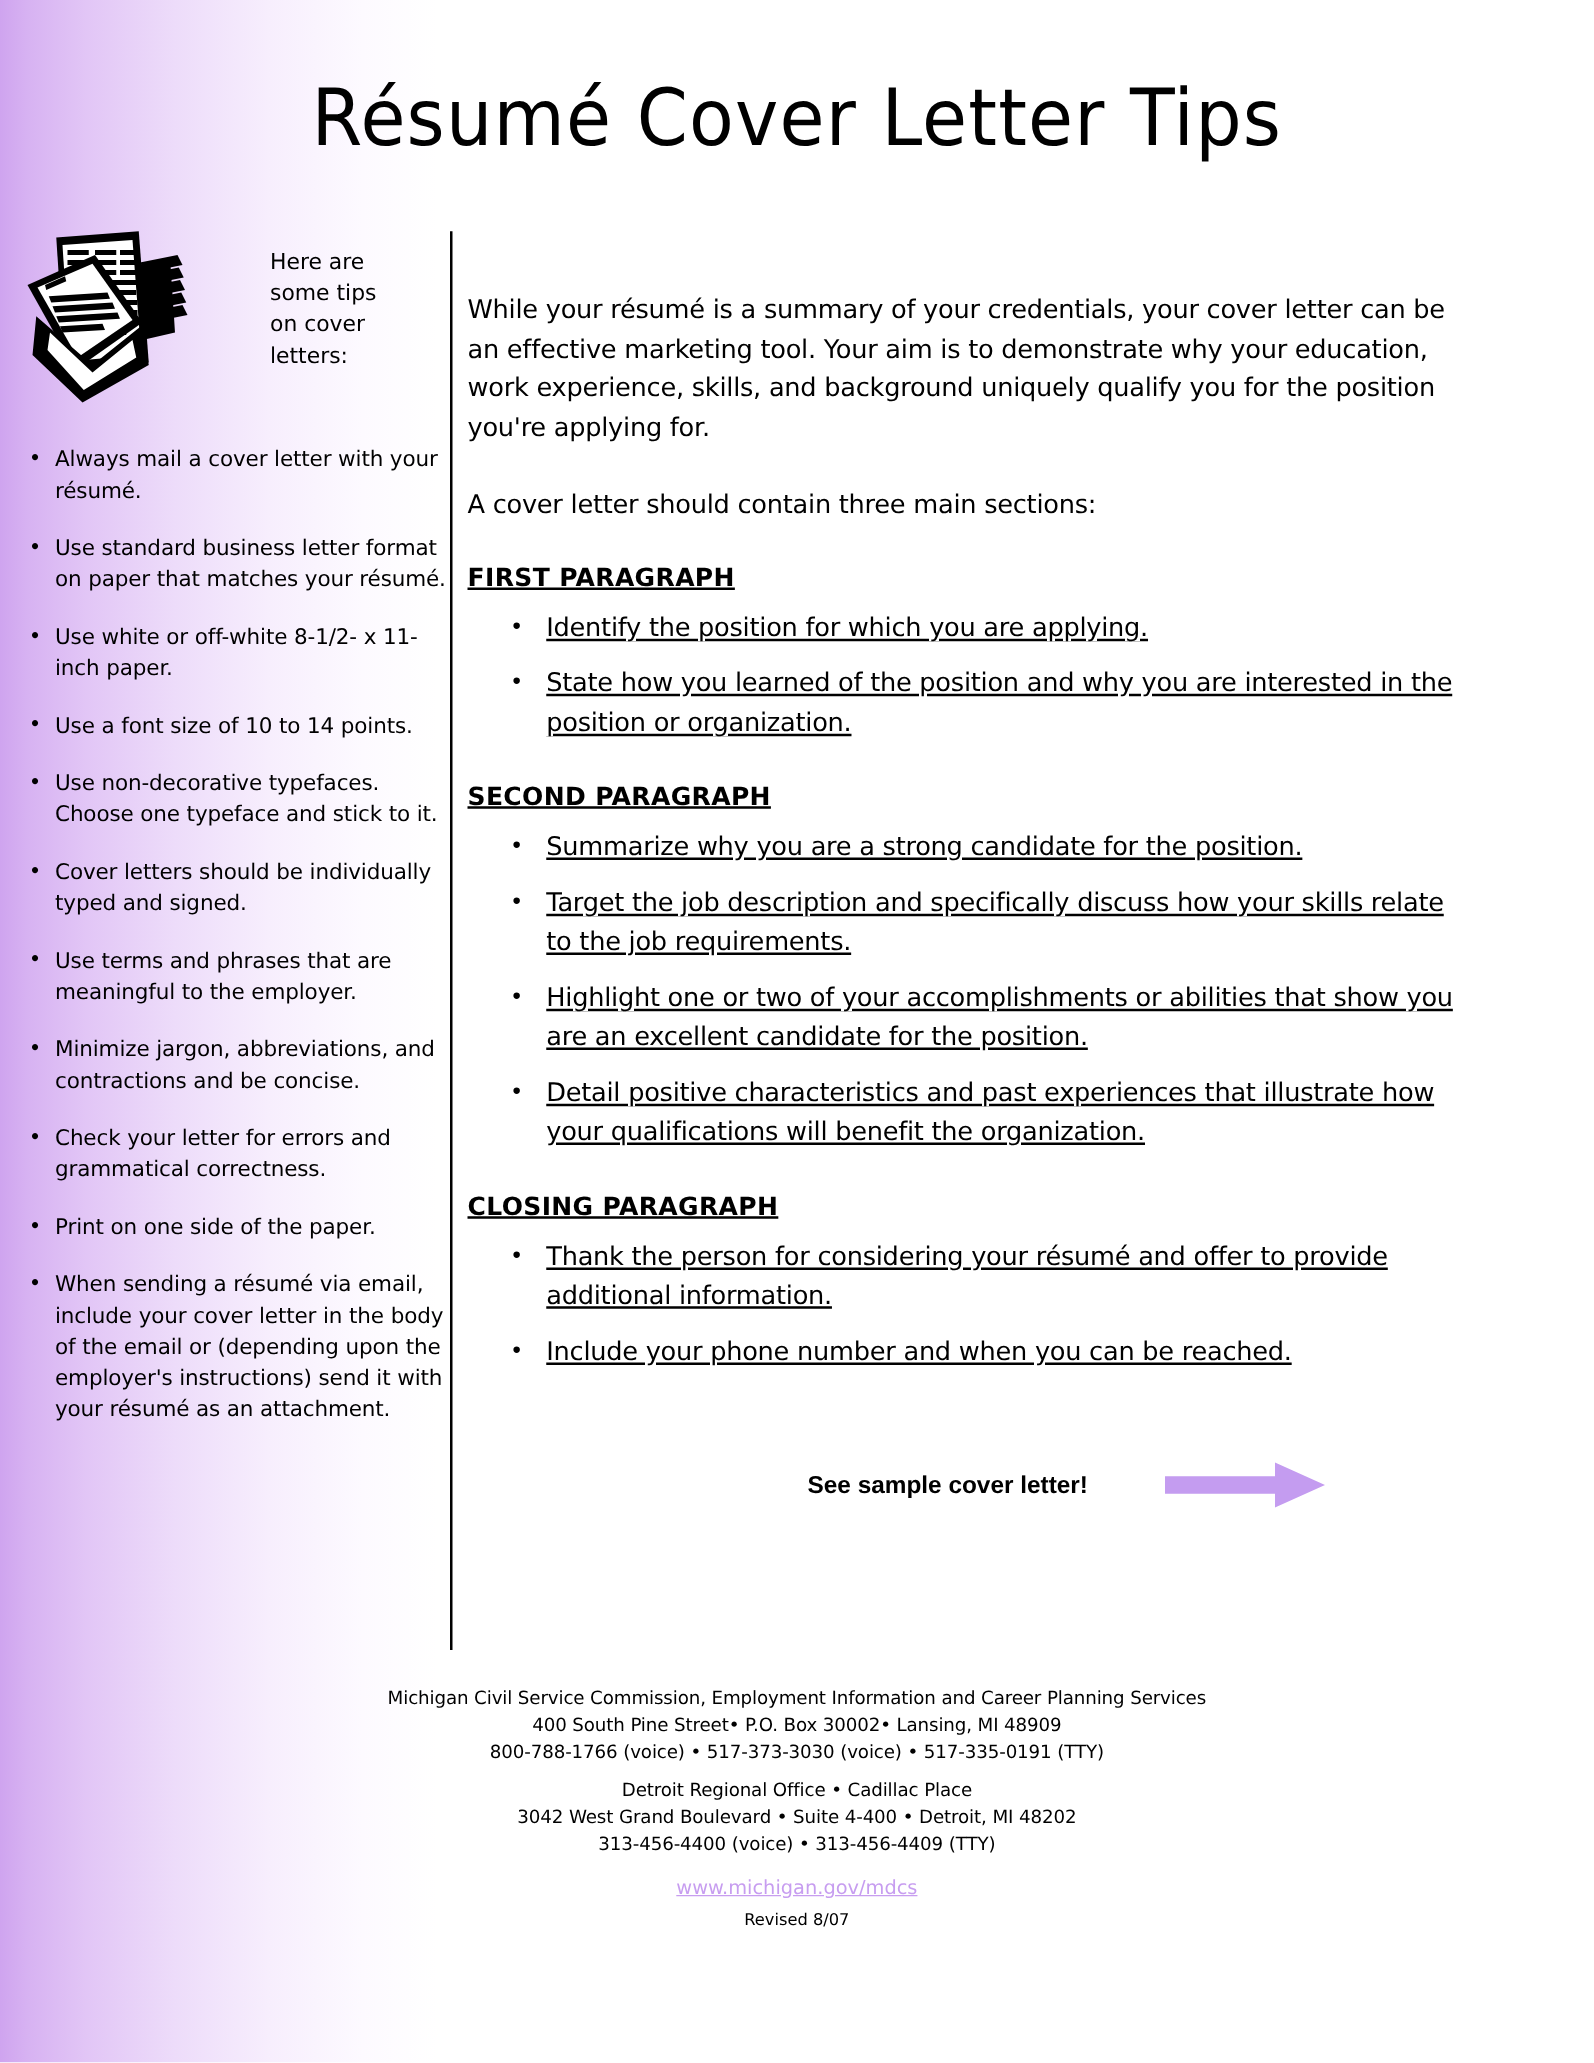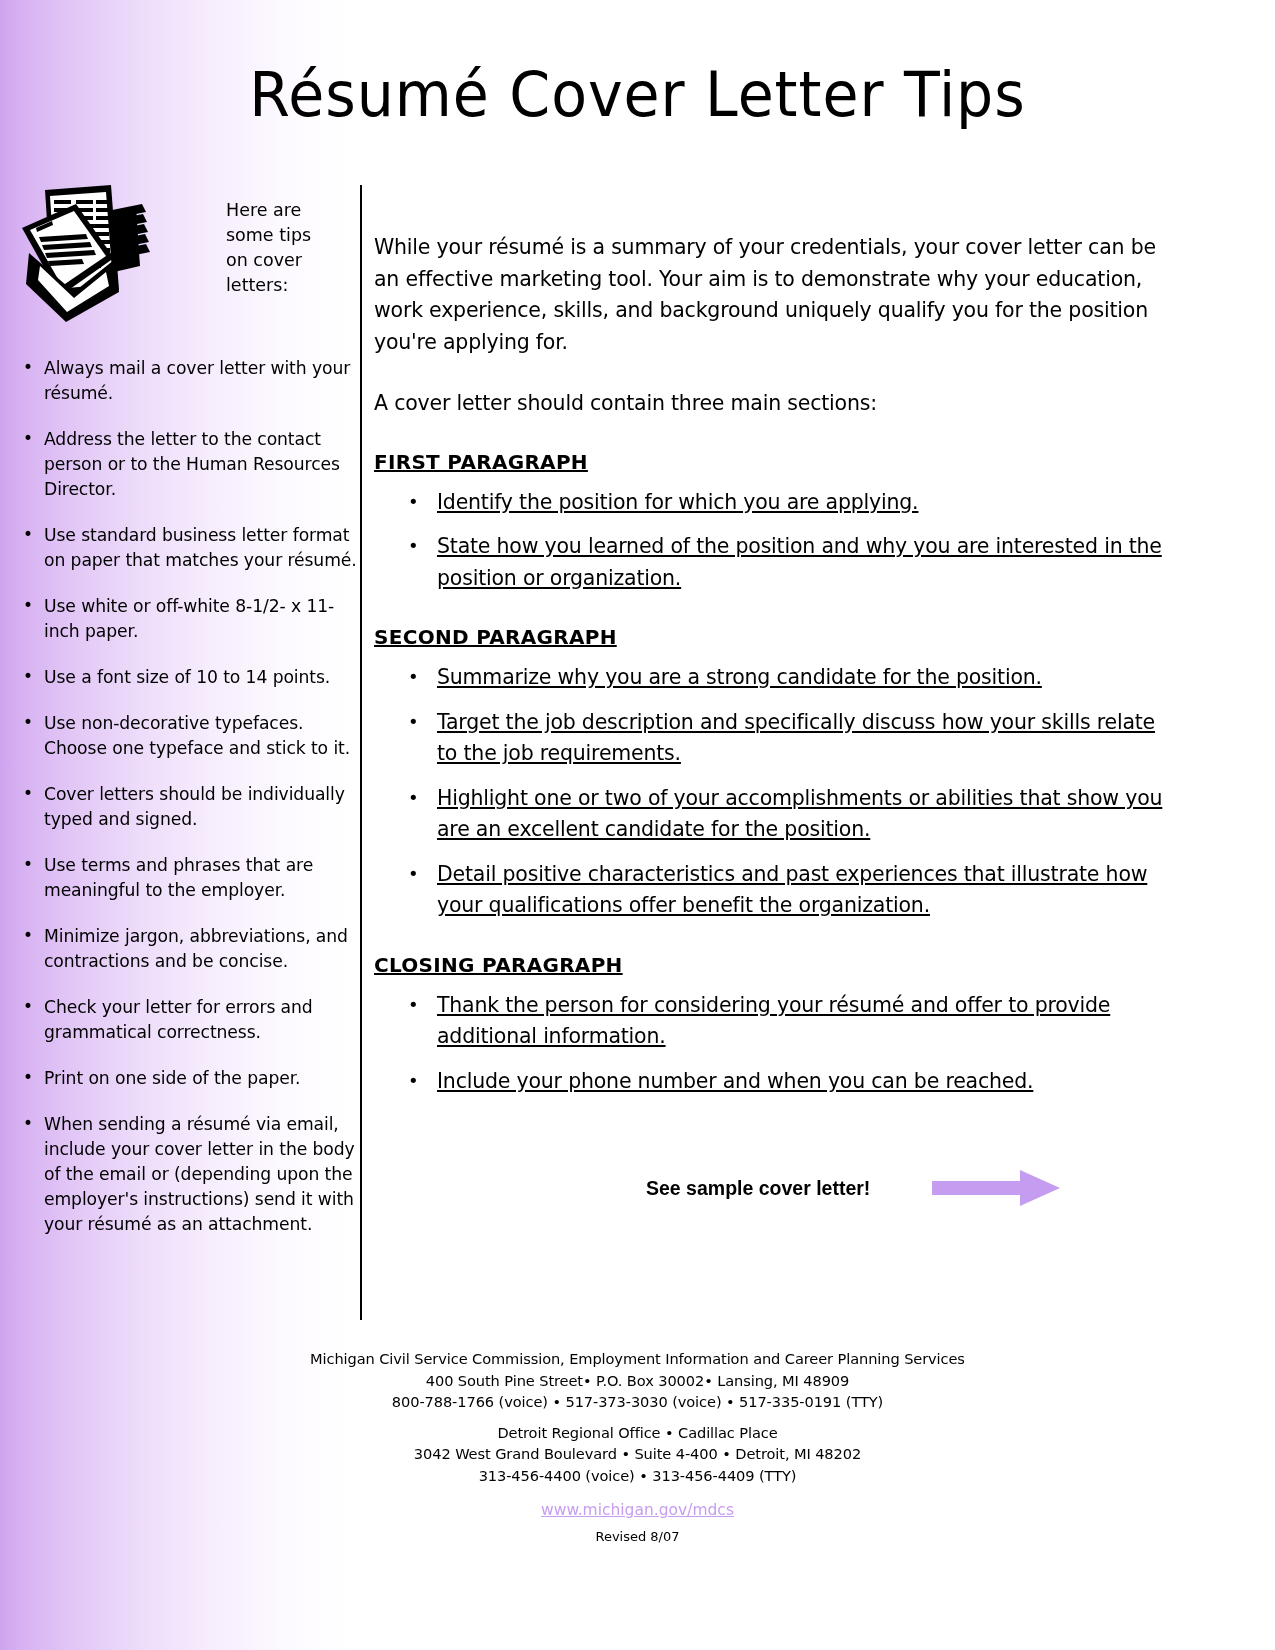--- a/index.html
+++ b/index.html
@@ -52,21 +52,21 @@
   .left-col {
     position: absolute;
     left: 14px;
     top: 180px;
     width: 344px;
   }
 
   .clip-row {
     display: flex;
     align-items: flex-start;
-    gap: 20px;
+    gap: 10px;
   }
   .clipart {
     width: 192px;
     height: 150px;
     flex: 0 0 192px;
     position: relative;
   }
   .clipart svg { display: block; }
 
   .here-are {
@@ -274,21 +274,20 @@
 
           <polygon points="15,73 60,112 100,80 105,112 52,142 12,104" fill="#000000"></polygon>
           <polygon points="26,86 60,118 92,92 95,106 53,132 24,100" fill="#ffffff"></polygon>
         </svg>
       </div>
       <div class="here-are">Here are some tips on cover letters:</div>
     </div>
 
     <ul class="tips">
       <li>Always mail a cover letter with your résumé.</li>
-      <li>Address the letter to the contact person or to the Human Resources Director.</li>
       <li>Use standard business letter format on paper that matches your résumé.</li>
       <li>Use white or off-white 8-1/2- x 11-inch paper.</li>
       <li>Use a font size of 10 to 14 points.</li>
       <li>Use non-decorative typefaces. Choose one typeface and stick to it.</li>
       <li>Cover letters should be individually typed and signed.</li>
       <li>Use terms and phrases that are meaningful to the employer.</li>
       <li>Minimize jargon, abbreviations, and contractions and be concise.</li>
       <li>Check your letter for errors and grammatical correctness.</li>
       <li>Print on one side of the paper.</li>
       <li>When sending a résumé via email, include your cover letter in the body of the email or (depending upon the employer's instructions) send it with your résumé as an attachment.</li>
@@ -307,21 +306,21 @@
         <li>State how you learned of the position and why you are interested in the position or organization.</li>
       </ul>
     </div>
 
     <div class="section">
       <div class="sec-head">SECOND PARAGRAPH</div>
       <ul class="sec-list">
         <li>Summarize why you are a strong candidate for the position.</li>
         <li>Target the job description and specifically discuss how your skills relate to the job requirements.</li>
         <li>Highlight one or two of your accomplishments or abilities that show you are an excellent candidate for the position.</li>
-        <li>Detail positive characteristics and past experiences that illustrate how your qualifications offer benefit the organization.</li>
+        <li>Detail positive characteristics and past experiences that illustrate how your qualifications will benefit the organization.</li>
       </ul>
     </div>
 
     <div class="section">
       <div class="sec-head">CLOSING PARAGRAPH</div>
       <ul class="sec-list">
         <li>Thank the person for considering your résumé and offer to provide additional information.</li>
         <li>Include your phone number and when you can be reached.</li>
       </ul>
     </div>

